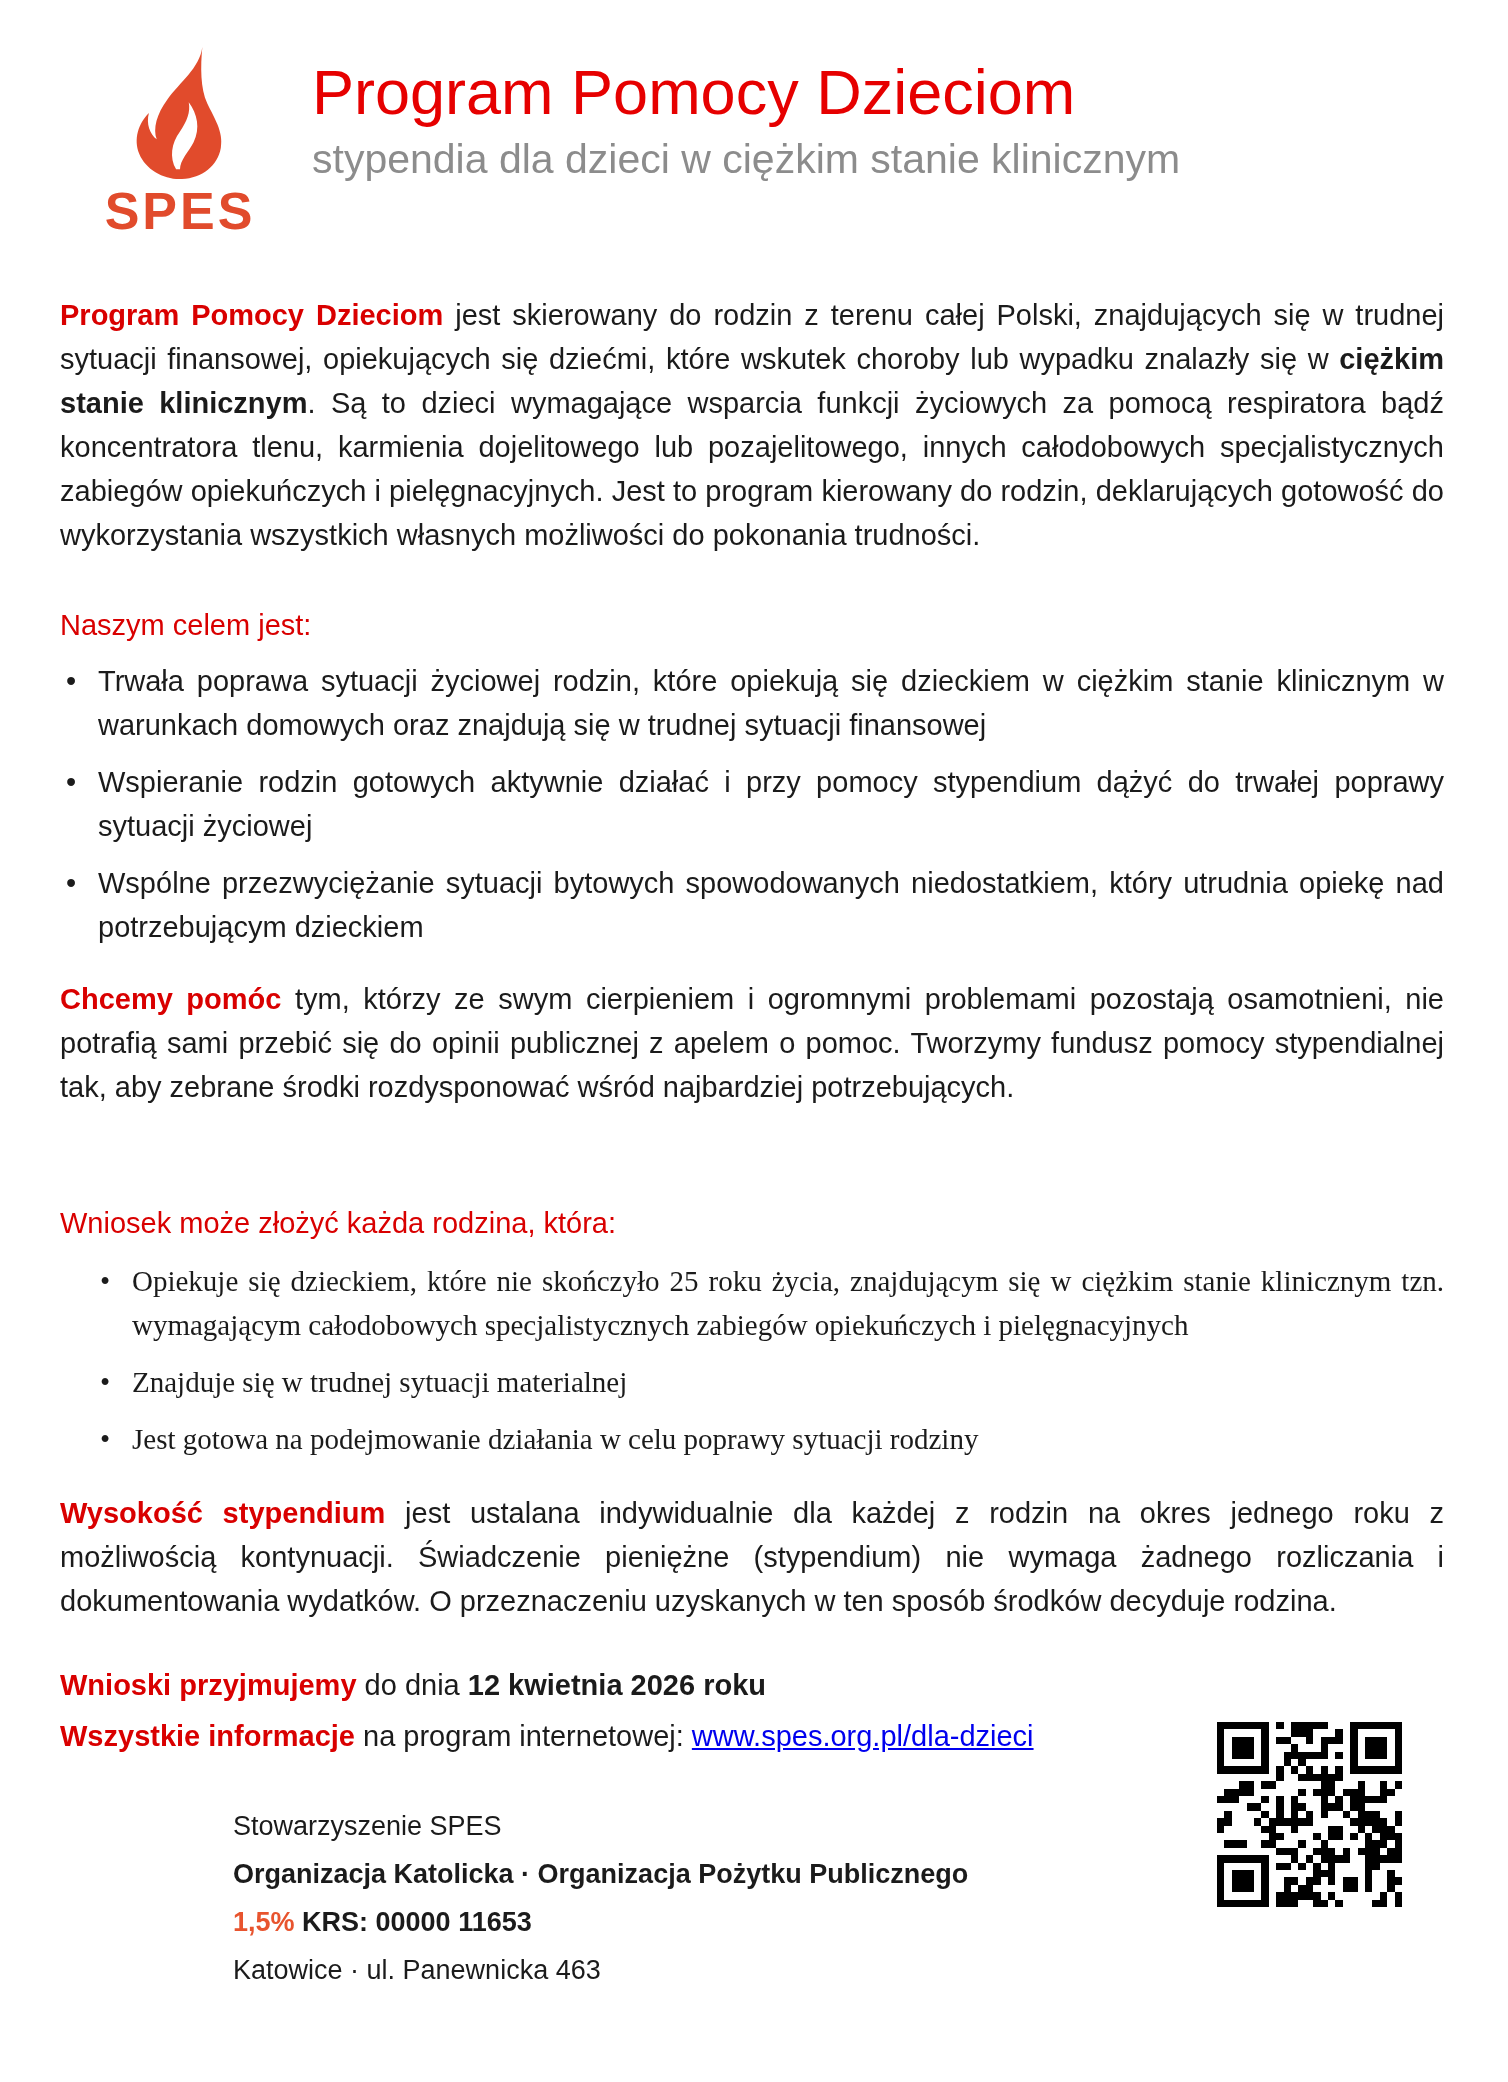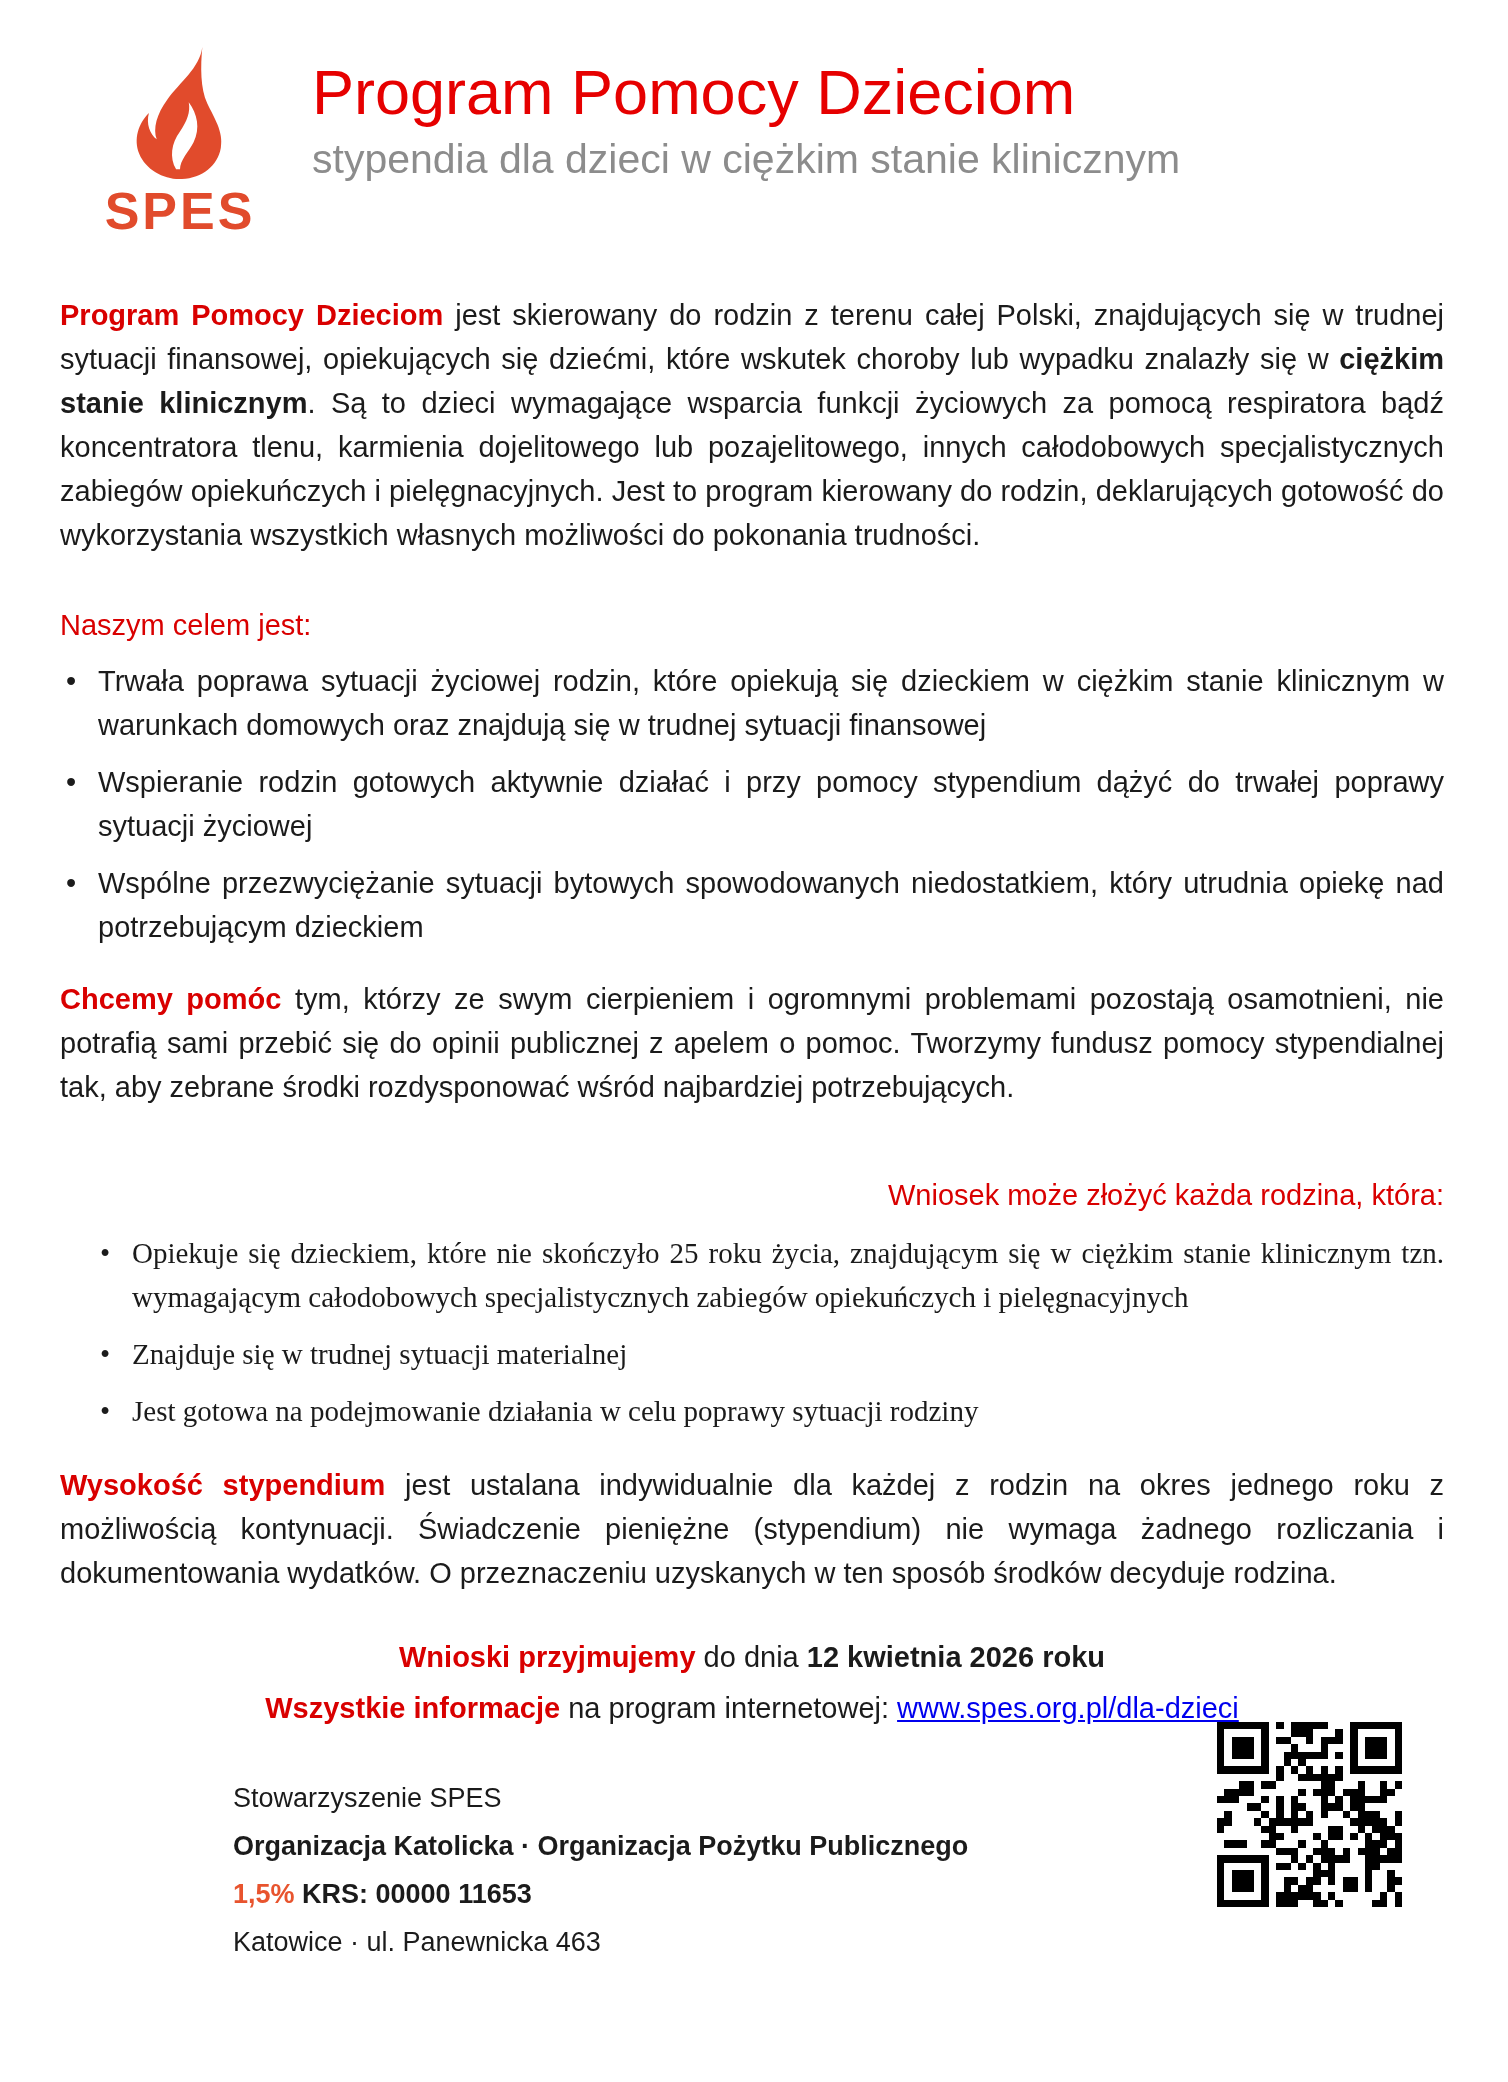--- a/index.html
+++ b/index.html
@@ -39,29 +39,29 @@
   
   .doc-body{padding:0 64px 0 60px;font-size:29px;line-height:44px;}
   .para{margin:0;text-align:justify;}
   .para.intro{margin-top:56px;}
   .para.help{margin-top:28px;}
   .para.stipend{margin-top:30px;}
   .red-head{
     margin:46px 0 0 0;font-size:29px;line-height:44px;font-weight:400;
     color:var(--accent-red);
   }
-  .red-head.second{margin-top:64px;text-align:right;}
+  .red-head.second{margin-top:92px;}
   ul.bullets{list-style:none;margin:12px 0 0 0;padding:0;}
   ul.bullets li{position:relative;text-align:justify;margin-bottom:13px;}
   ul.bullets.lvl1 li{padding-left:38px;}
   ul.bullets.lvl1 li::before{content:"\2022";position:absolute;left:6px;}
   ul.bullets.lvl2{margin-top:14px;}
   ul.bullets.lvl2 li{padding-left:72px;font-family:Liberation Serif, serif;}
   ul.bullets.lvl2 li::before{content:"\2022";position:absolute;left:40px;}
-  .line{margin:0;text-align:center;}
+  .line{margin:0;text-align:left;}
   .line.deadline{margin-top:40px;}
   .line.info{margin-top:7px;}
   
   .seg-bold{font-weight:700;}
   .seg-red-bold{font-weight:700;color:var(--accent-red);}
   .seg-orange-bold{font-weight:700;color:var(--percent-orange);}
   a.seg-link{color:var(--link-blue);text-decoration:underline;cursor:pointer;}
   a.seg-link-dark{color:inherit;text-decoration:underline;cursor:pointer;}
   
   .doc-footer{margin-top:44px;padding-left:233px;font-size:27px;line-height:48px;}

